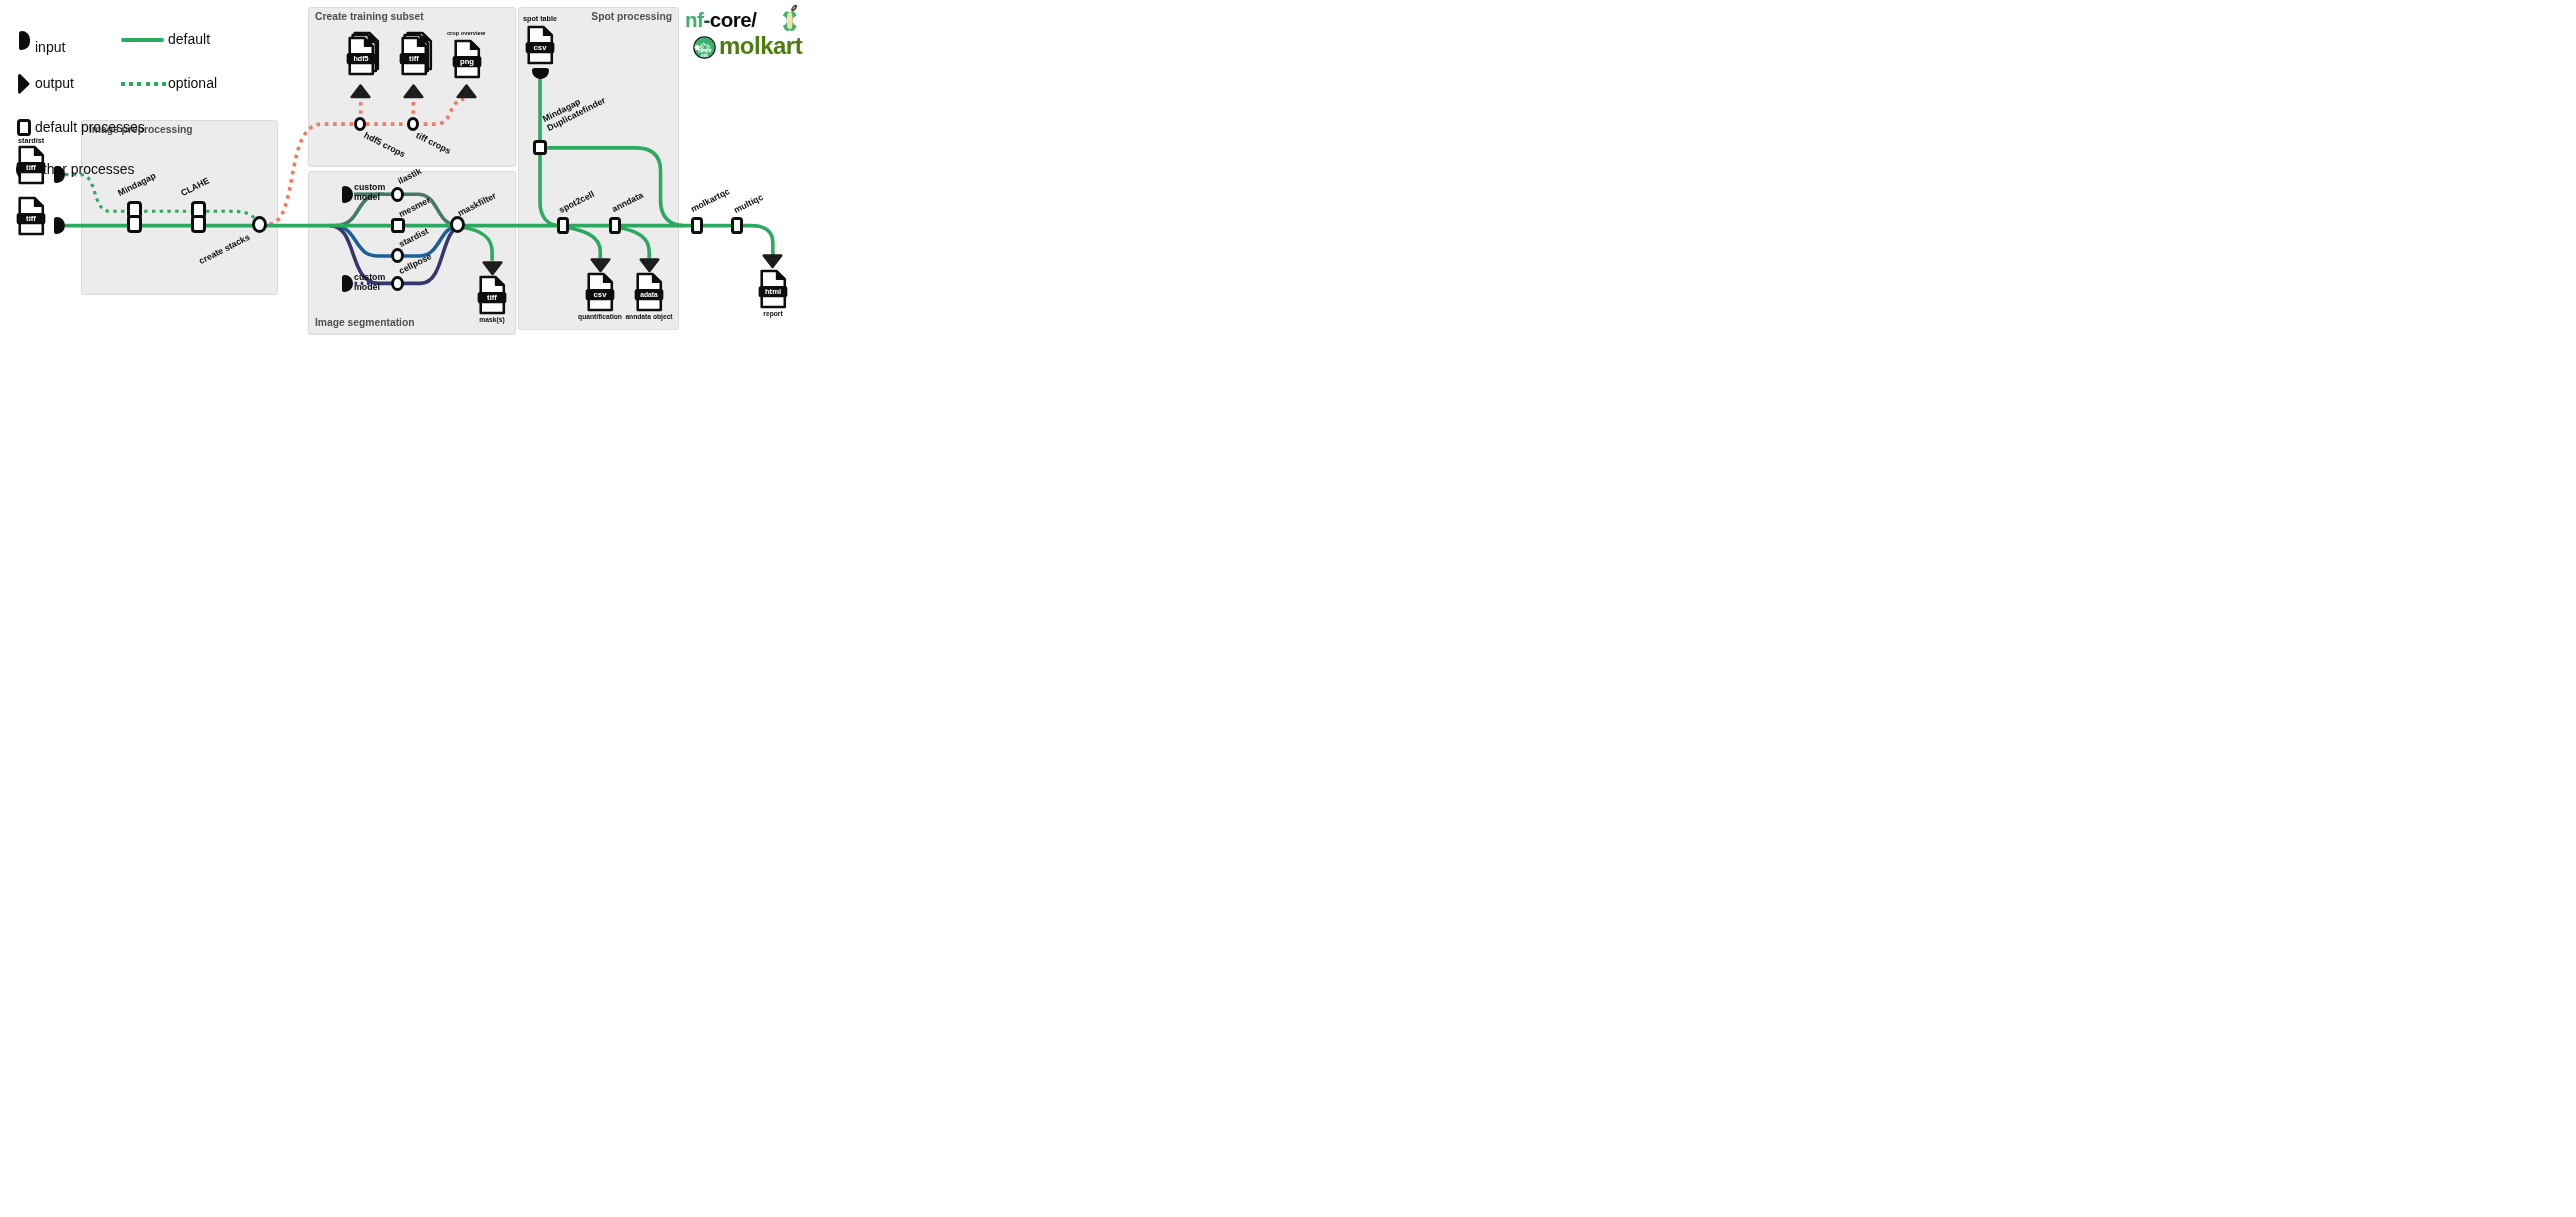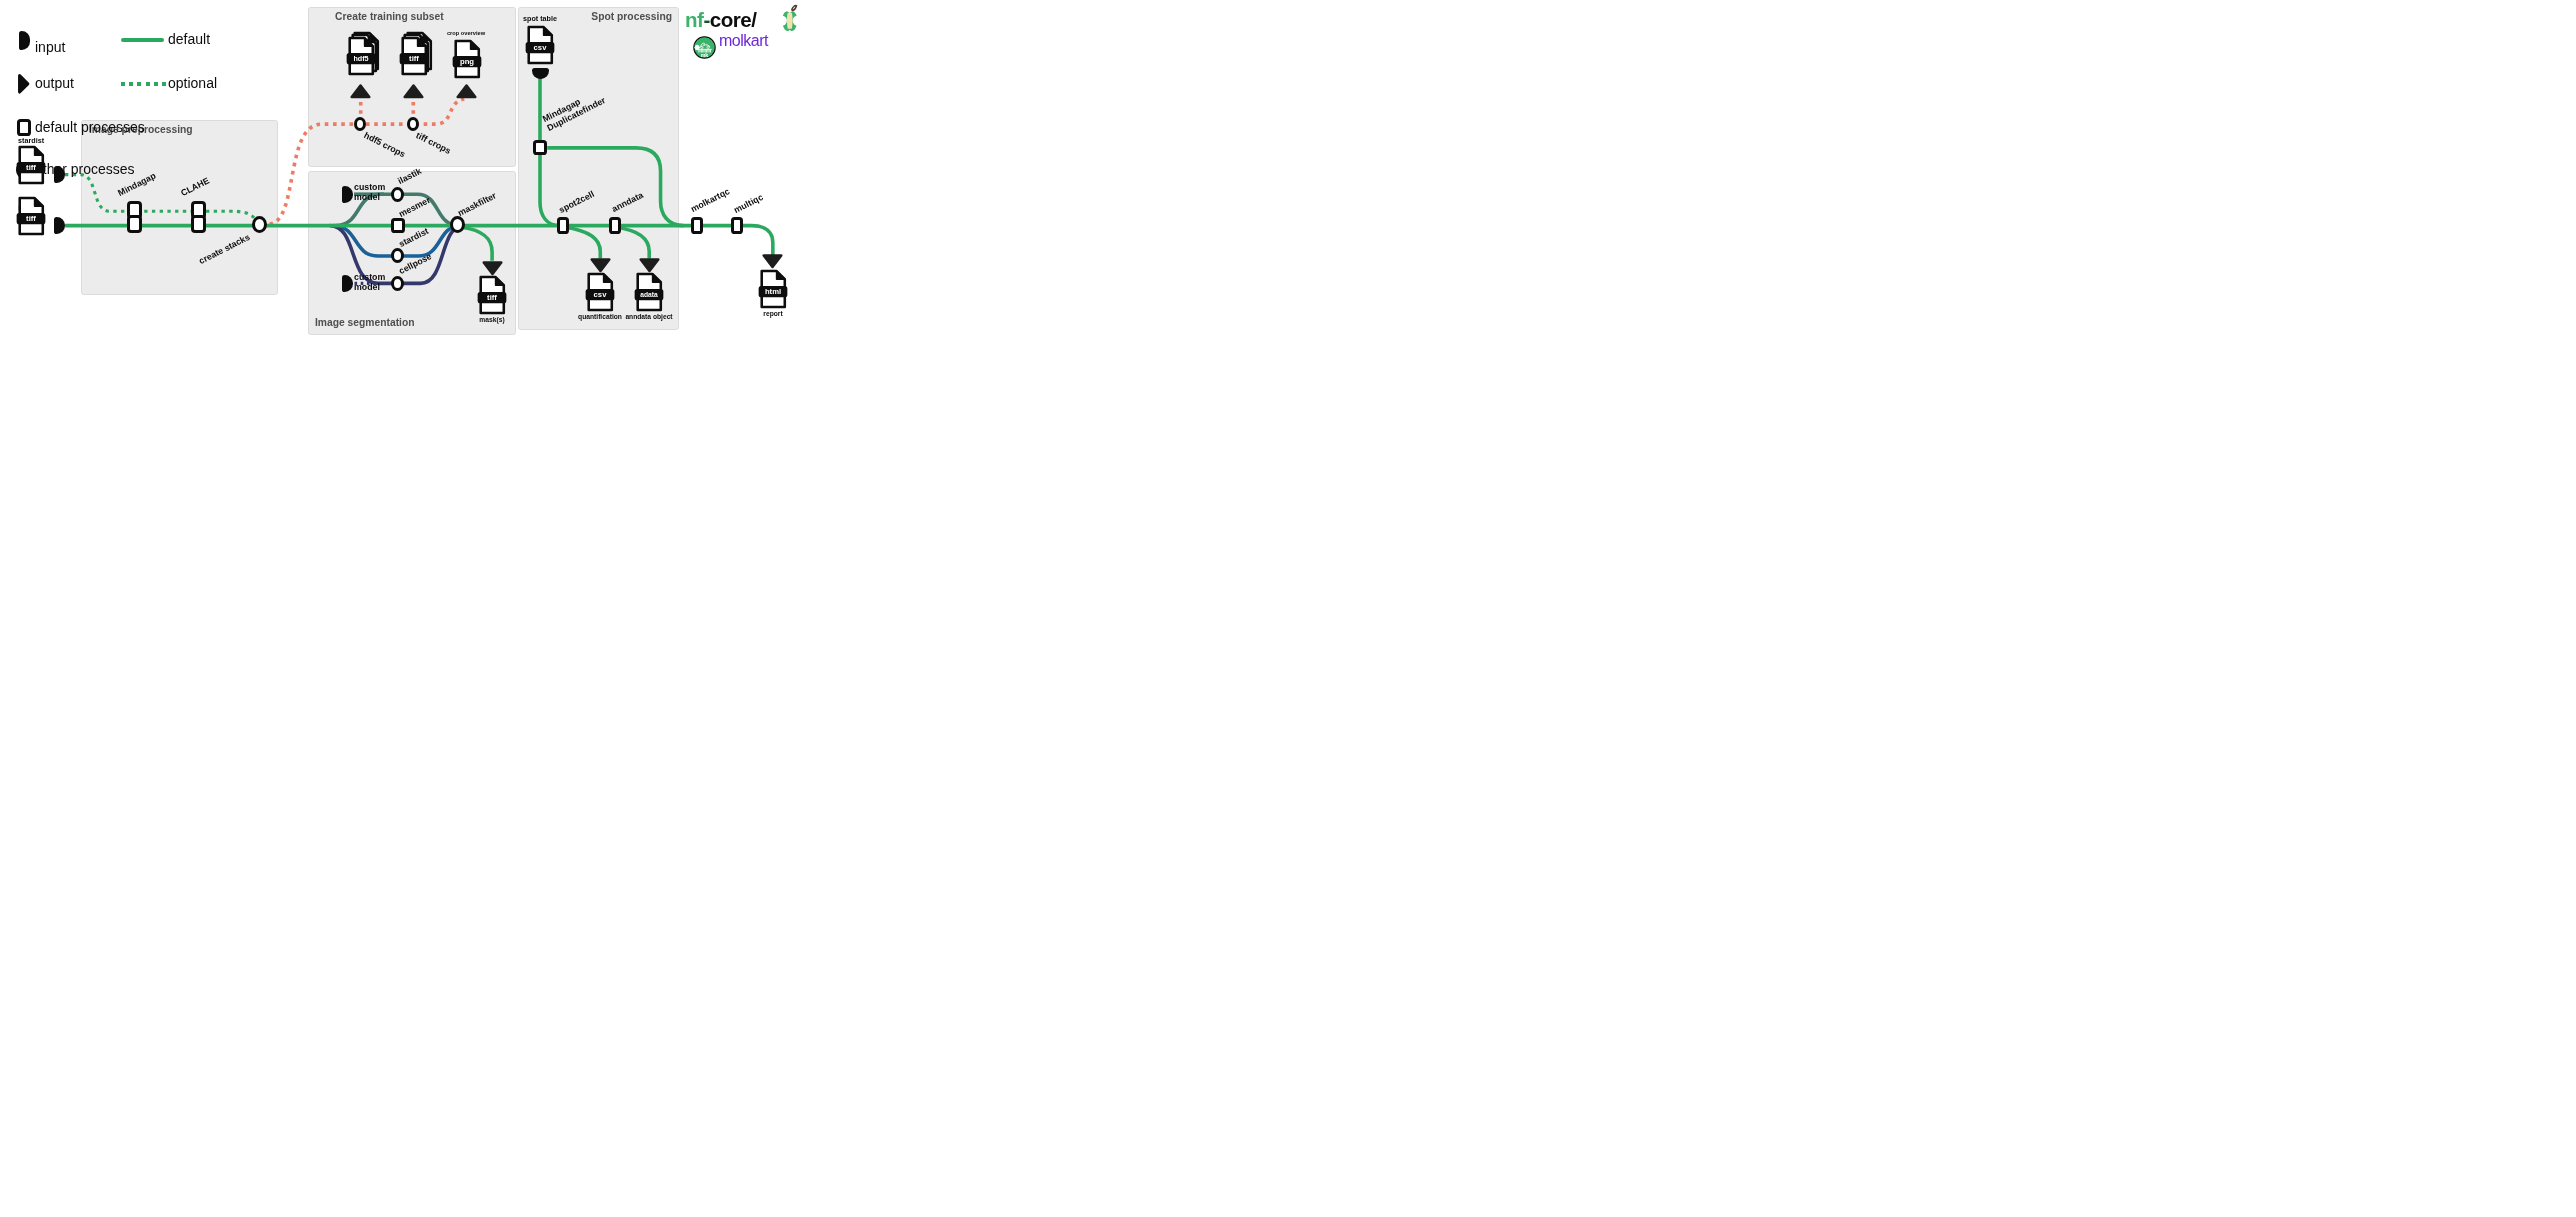--- a/index.html
+++ b/index.html
@@ -28,34 +28,34 @@
       transform:rotate(-27deg);transform-origin:left bottom;line-height:1.08;}
   .rld{position:absolute;font-size:8.8px;font-weight:bold;color:#0d0d0d;white-space:nowrap;
       transform:rotate(27deg);transform-origin:left top;}
   .cap{position:absolute;width:58px;text-align:center;font-size:7.2px;font-weight:bold;color:#0d0d0d;}
   .cap11{font-size:5.7px;}
   .cap13{font-size:6.7px;}
   .cmtext{position:absolute;width:36px;font-size:8.8px;font-weight:bold;color:#0d0d0d;line-height:1.12;padding-left:46px;}
   
   .logo1{position:absolute;font-size:20.6px;font-weight:bold;letter-spacing:-0.5px;white-space:nowrap;}
   .logo1 .g{color:#3DB26B;} .logo1 .d{color:#14532D;} .logo1 .k{color:#0d0d0d;}
-  .logo2{position:absolute;font-size:16px;font-weight:normal;letter-spacing:-0.5px;color:#6d28d9;white-space:nowrap;}
+  .logo2{position:absolute;font-size:24px;font-weight:bold;letter-spacing:-0.5px;color:#4d7c0f;white-space:nowrap;}
 </style>
 </head>
 <body>
 
 <div class="canvas">
 
   <div class="gbox" style="left:81px;top:120px;width:197px;height:175px;"></div>
   <div class="gbox" style="left:308px;top:7.2px;width:208px;height:160px;"></div>
   <div class="gbox" style="left:308px;top:171px;width:208px;height:164px;"></div>
   <div class="gbox" style="left:518px;top:7.2px;width:161px;height:323px;"></div>
 
   <div class="gtitle" style="left:89px;top:124px;">Image preprocessing</div>
-  <div class="gtitle" style="left:315px;top:11.3px;margin-left:20px;">Create training subset</div>
+  <div class="gtitle" style="left:315px;top:11.3px;">Create training subset</div>
   <div class="gtitle" style="left:315px;top:317px;">Image segmentation</div>
   <div class="gtitle" style="left:536px;top:11.3px;width:136px;text-align:right;">Spot processing</div>
 
   <svg class="abs" style="left:0;top:0;" width="808" height="340" viewBox="0 0 1568 660" fill="none">
 
     <path d="M 523 435 C 580 430 552 241 624 241 L 844 241 C 882 241 866 198 901 192" stroke="#EE7B64" stroke-width="7" stroke-dasharray="7 9"></path>
     <path d="M 700 237 L 700 196" stroke="#EE7B64" stroke-width="7" stroke-dasharray="7 9"></path>
     <path d="M 802 237 L 802 196" stroke="#EE7B64" stroke-width="7" stroke-dasharray="7 9"></path>
 
     <path d="M 687 377 L 745 377" stroke="#447A6C" stroke-width="7"></path>

